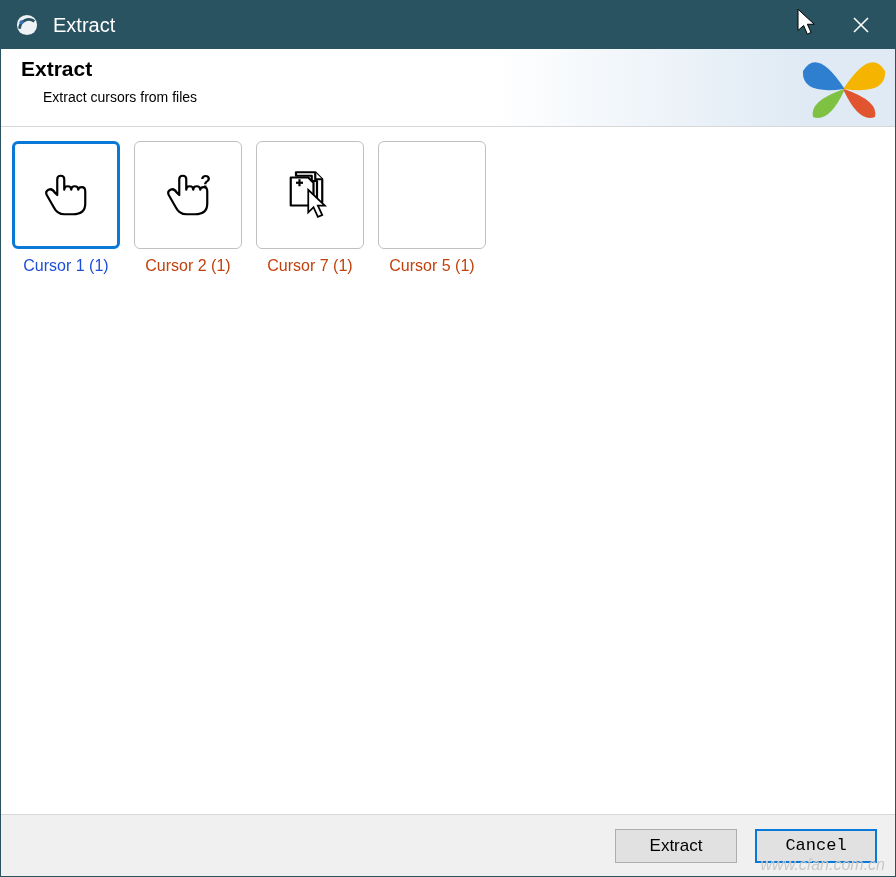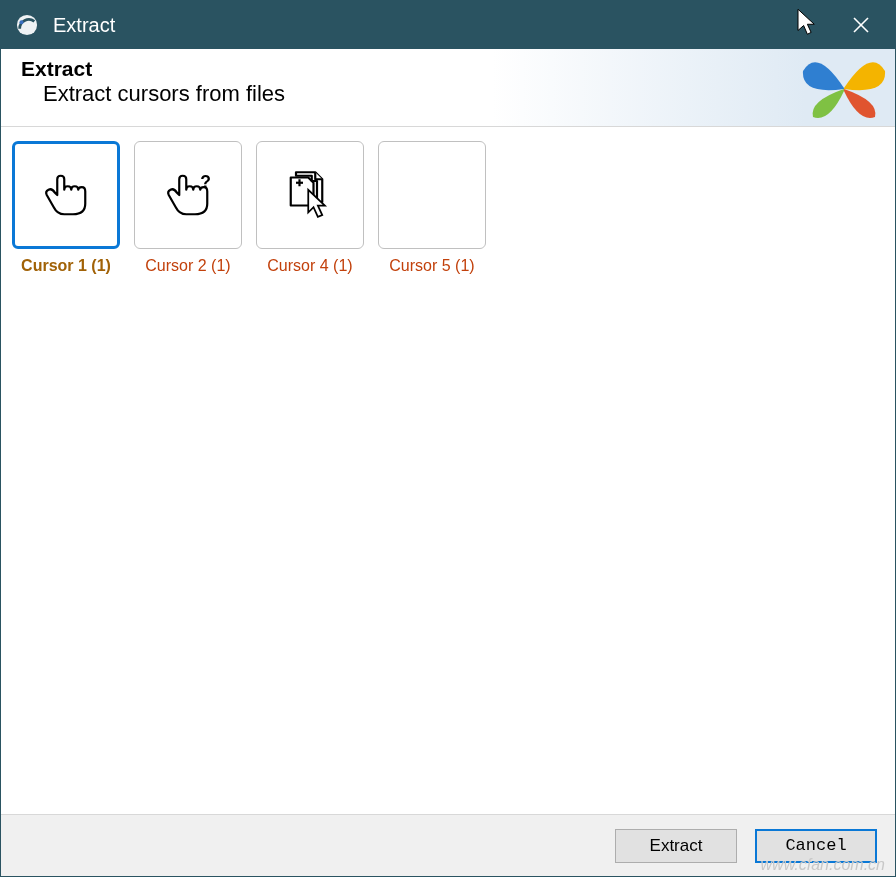--- a/index.html
+++ b/index.html
@@ -57,24 +57,24 @@
     border-bottom: 1px solid #d8d8d8;
     padding: 8px 20px;
     position: relative;
   }
   .header .h-title {
     font-size: 21px;
     font-weight: bold;
     color: #000;
   }
   .header .h-sub {
-    font-size: 22px;
+    font-size: 14px;
     color: #000;
     margin-left: 22px;
-    margin-top: 0;
+    margin-top: 8px;
   }
   .header .butterfly {
     position: absolute;
     right: 6px;
     top: 4px;
     width: 90px;
     height: 70px;
   }
 
   
@@ -110,22 +110,21 @@
     border: 3px solid #0a78d6;
   }
   .cursor-label {
     margin-top: 8px;
     font-size: 16px;
     color: #c2410c;
     text-align: center;
     white-space: nowrap;
   }
   .cursor-item.selected .cursor-label {
-    color: #a16207;
-    font-weight: bold;
+    color: #1d4ed8;
   }
   .thumb-svg { width: 56px; height: 56px; }
 
   
   .footer {
     height: 62px;
     border-top: 1px solid #d8d8d8;
     background: #f0f0f0;
     display: flex;
     align-items: center;
@@ -228,21 +227,21 @@
               <path d="M16 6 L38 6 L46 14 L46 40 L40 40 L40 16 L34 16 L34 10 L16 10 Z"></path>          
               <path d="M38 6 L38 14 L46 14"></path>          
               <line x1="16" y1="18" x2="24" y2="18"></line>          
               <line x1="20" y1="14" x2="20" y2="22"></line>        
             </g>        
             <g fill="#fff" stroke="#000" stroke-width="2">          
               <path d="M30 26 L30 52 L36 46 L41 57 L46 55 L41 44 L49 44 Z"></path>        
             </g>
           </svg>
         </div>
-        <div class="cursor-label">Cursor 4 (1)</div>
+        <div class="cursor-label">Cursor 7 (1)</div>
       </div>
       <div class="cursor-item">
         <div class="cursor-thumb"></div>
         <div class="cursor-label">Cursor 5 (1)</div>
       </div>
     </div>
 </div>
 
 <div class="footer">
   <div class="btn">Extract</div>

